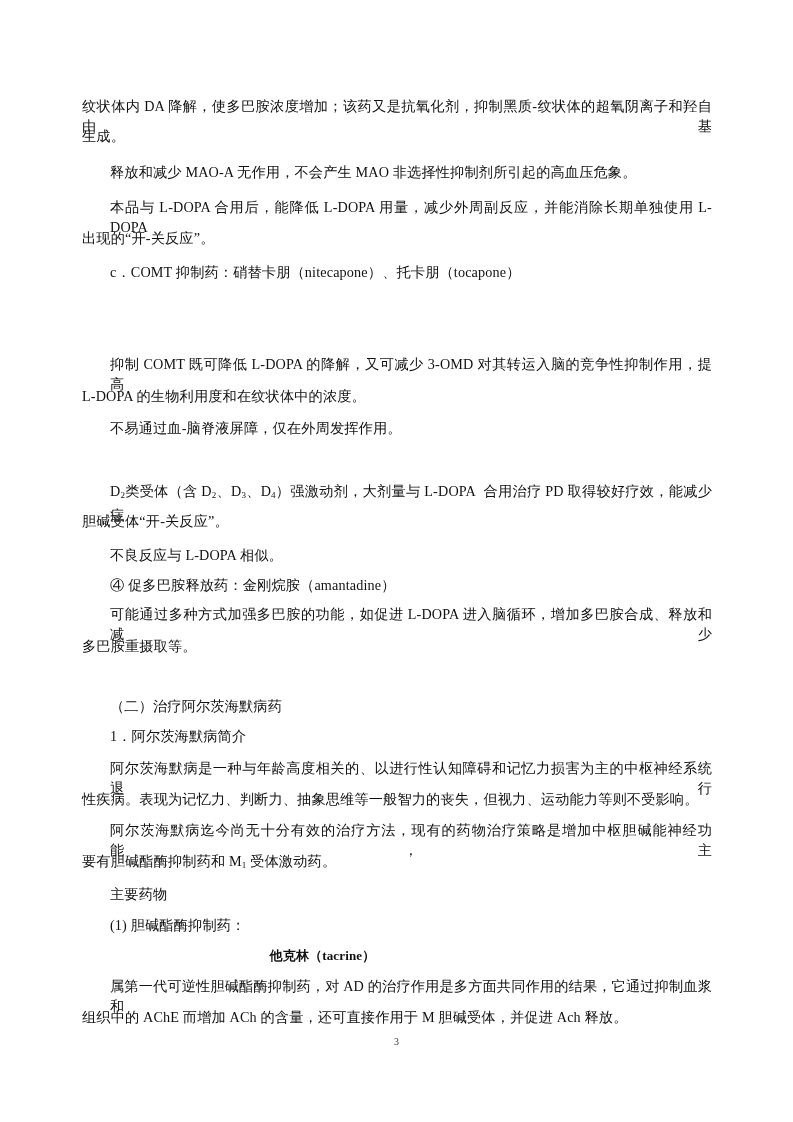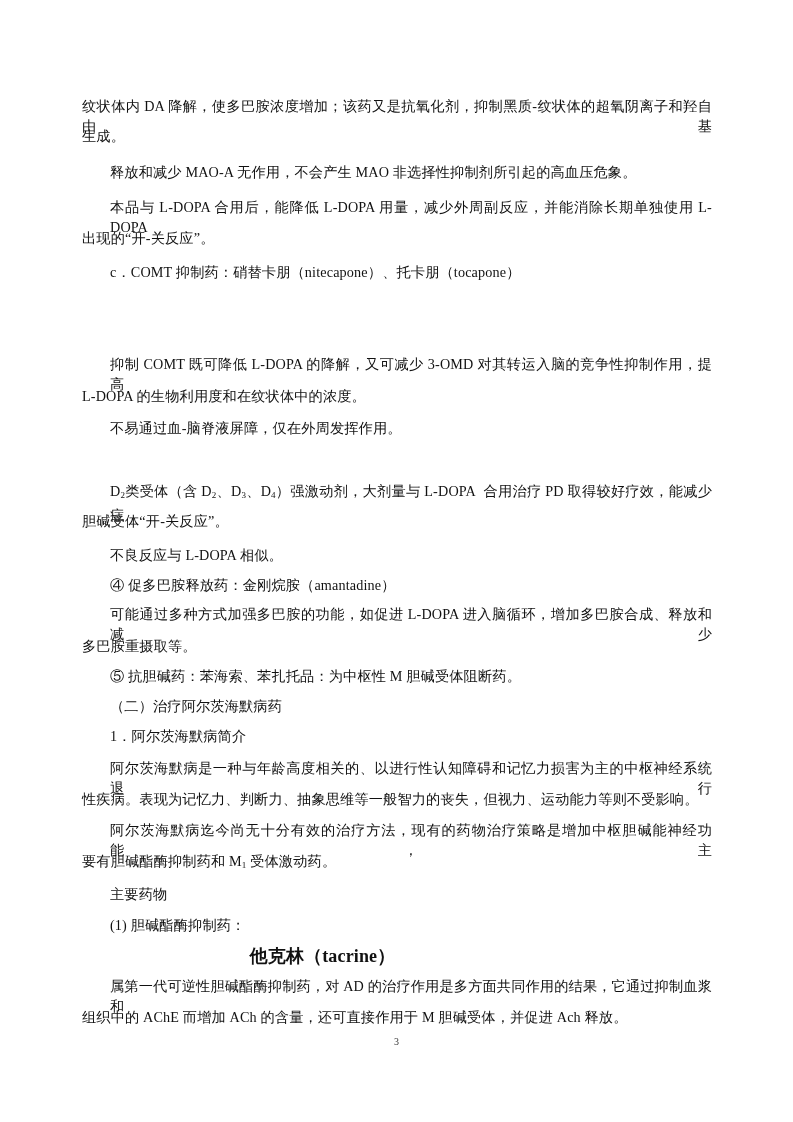--- a/index.html
+++ b/index.html
@@ -8,21 +8,21 @@
     font-family: "Liberation Serif", "DejaVu Serif", serif;
     color: #111111;
   }
   .page { position: absolute; left: 0; top: 0; width: 793px; height: 1122px; }
   .line {
     position: absolute; left: 82px; width: 630px;
     font-size: 14.2px; line-height: 20px; white-space: nowrap;
     letter-spacing: 0.15px;
   }
   .indent { left: 110px; }
-  .center { left: 0; width: 645px; text-align: center; font-weight: bold; font-size: 18px; }
+  .center { left: 0; width: 645px; text-align: center; font-weight: bold; font-size: 13px; }
   .justify { text-align: justify; text-align-last: justify; white-space: normal; }
   .pagenum {
     position: absolute; top: 1036px; left: 0; width: 793px; text-align: center;
     font-size: 10px; color: #333;
   }
   sub { font-size: 9px; vertical-align: -2px; }
 </style>
 </head>
 <body>
 
@@ -35,21 +35,20 @@
   <div class="line indent" style="top:262px">c．COMT  抑制药：硝替卡朋（nitecapone）、托卡朋（tocapone）</div>
   <div class="line indent justify" style="top:354px; width:602px">抑制 COMT 既可降低 L-DOPA  的降解，又可减少 3-OMD 对其转运入脑的竞争性抑制作用，提高</div>
   <div class="line" style="top:386px">L-DOPA 的生物利用度和在纹状体中的浓度。</div>
   <div class="line indent" style="top:418px">不易通过血-脑脊液屏障，仅在外周发挥作用。</div>
   <div class="line indent justify" style="top:481px; width:602px">D<sub>2</sub>类受体（含 D<sub>2</sub>、D<sub>3</sub>、D<sub>4</sub>）强激动剂，大剂量与 L-DOPA&nbsp; 合用治疗 PD 取得较好疗效，能减少症</div>
   <div class="line" style="top:511px">胆碱受体“开-关反应”。</div>
   <div class="line indent" style="top:545px">不良反应与 L-DOPA 相似。</div>
   <div class="line indent" style="top:575px">④  促多巴胺释放药：金刚烷胺（amantadine）</div>
   <div class="line indent justify" style="top:604px; width:602px">可能通过多种方式加强多巴胺的功能，如促进 L-DOPA 进入脑循环，增加多巴胺合成、释放和减少</div>
   <div class="line" style="top:636px">多巴胺重摄取等。</div>
-  <div class="line indent" style="top:666px">⑤  抗胆碱药：苯海索、苯扎托品：为中枢性 M 胆碱受体阻断药。</div>
   <div class="line indent" style="top:696px">（二）治疗阿尔茨海默病药</div>
   <div class="line indent" style="top:726px">1．阿尔茨海默病简介</div>
   <div class="line indent justify" style="top:758px; width:602px">阿尔茨海默病是一种与年龄高度相关的、以进行性认知障碍和记忆力损害为主的中枢神经系统退行</div>
   <div class="line" style="top:789px">性疾病。表现为记忆力、判断力、抽象思维等一般智力的丧失，但视力、运动能力等则不受影响。</div>
   <div class="line indent justify" style="top:820px; width:602px">阿尔茨海默病迄今尚无十分有效的治疗方法，现有的药物治疗策略是增加中枢胆碱能神经功能，主</div>
   <div class="line" style="top:851px">要有胆碱酯酶抑制药和 M<sub>1</sub> 受体激动药。</div>
   <div class="line indent" style="top:884px">主要药物</div>
   <div class="line indent" style="top:915px">(1)  胆碱酯酶抑制药：</div>
   <div class="line center" style="top:946px">他克林（tacrine）</div>
   <div class="line indent justify" style="top:976px; width:602px">属第一代可逆性胆碱酯酶抑制药，对 AD 的治疗作用是多方面共同作用的结果，它通过抑制血浆和</div>

